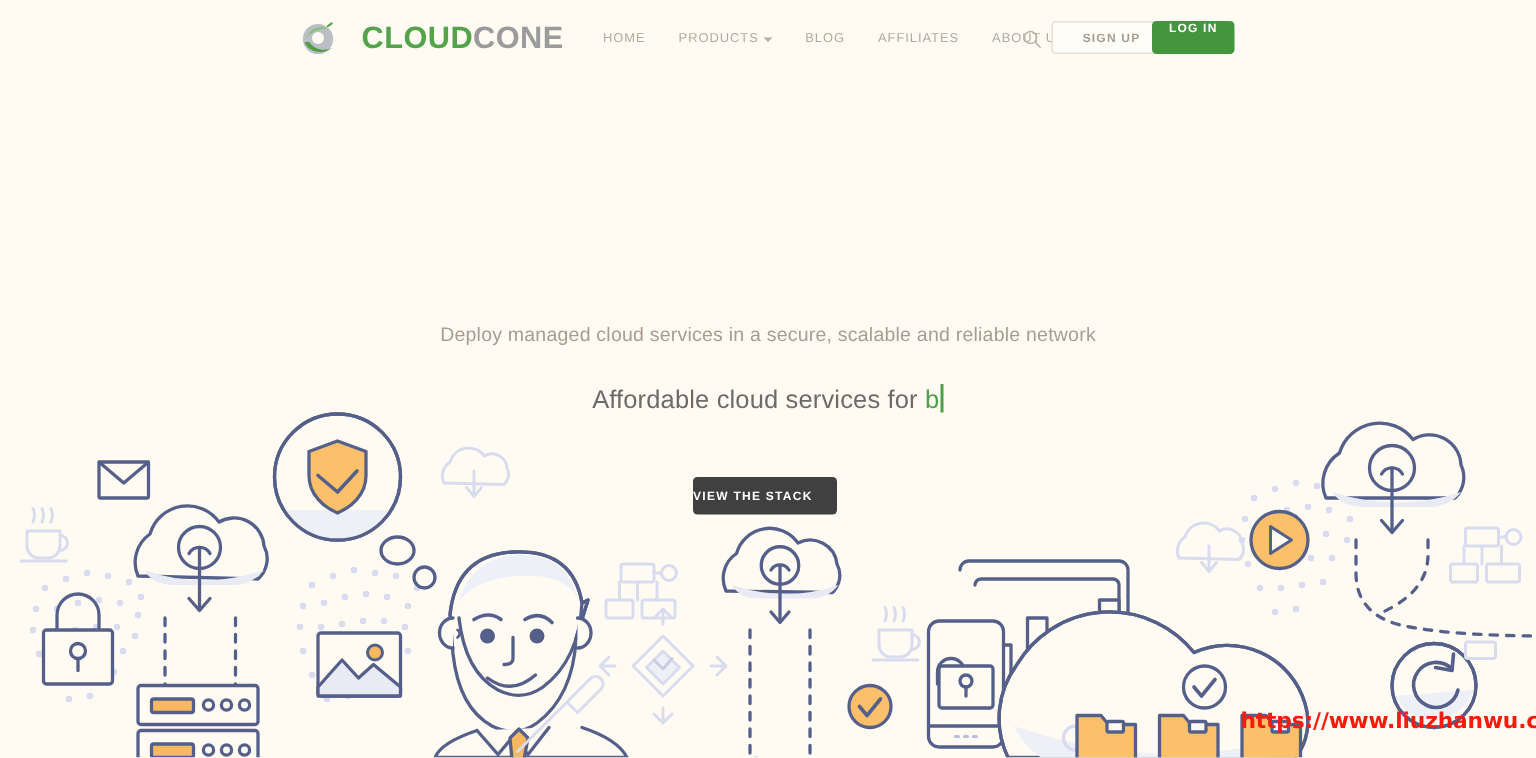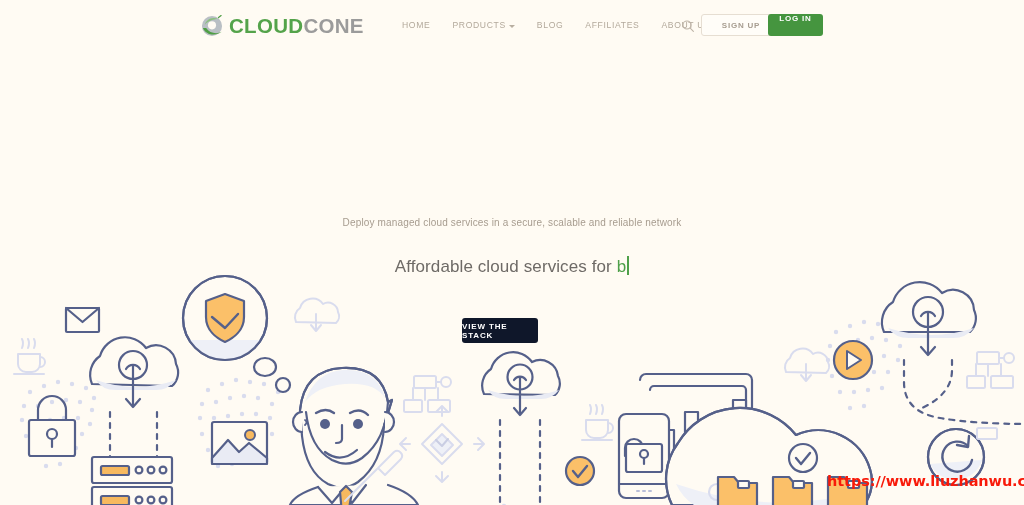--- a/index.html
+++ b/index.html
@@ -33,20 +33,21 @@
     z-index: 40;
   }
   .logo {
     position: absolute;
     left: 199px;
     top: 13px;
     display: flex;
     align-items: center;
     height: 26px;
     cursor: pointer;
+    gap: 12px;
   }
   .logo-mark {
     width: 26px;
     height: 26px;
     margin-right: 4px;
     flex: none;
   }
   .logo-text {
     font-size: 20.5px;
     letter-spacing: 0.3px;
@@ -138,21 +139,21 @@
   
   .hero {
     position: absolute;
     top: 214px;
     left: 0;
     width: 1024px;
     text-align: center;
     z-index: 30;
   }
   .hero-sub {
-    font-size: 10px;
+    font-size: 13px;
     color: #a79c8f;
     letter-spacing: 0.15px;
     line-height: 18px;
     margin: 0;
   }
   .hero-title {
     margin: 20px 0 0 0;
     font-size: 17px;
     color: #6e6a66;
     font-weight: normal;
@@ -166,23 +167,23 @@
     width: 2px;
     height: 19px;
     background: #4fa04a;
     vertical-align: -3px;
     margin-left: 1px;
   }
   .cta {
     position: absolute;
     top: 318px;
     left: 462px;
-    width: 76px;
+    width: 96px;
     height: 25px;
-    background: #0f172a;
+    background: #404040;
     color: #fff;
     border: none;
     border-radius: 3px;
     font-size: 8px;
     font-weight: bold;
     letter-spacing: 0.85px;
     display: flex;
     align-items: center;
     justify-content: flex-start;
     cursor: pointer;

